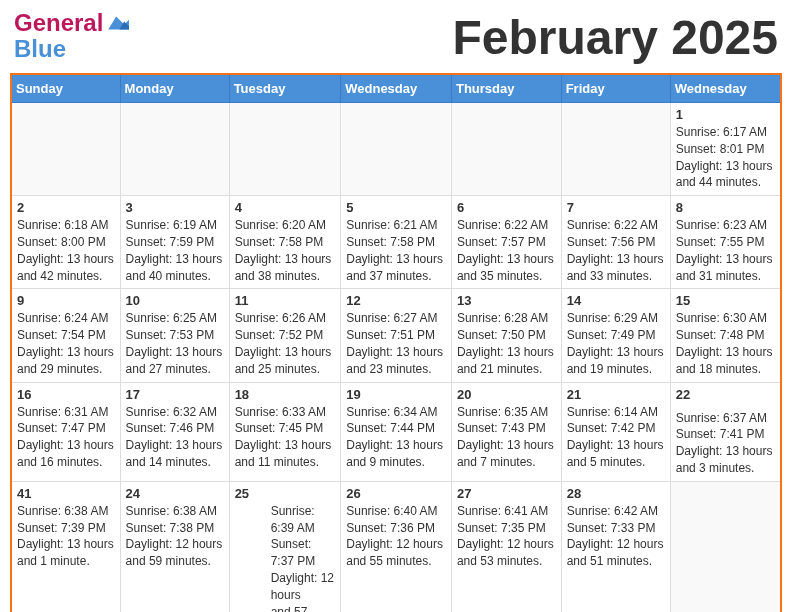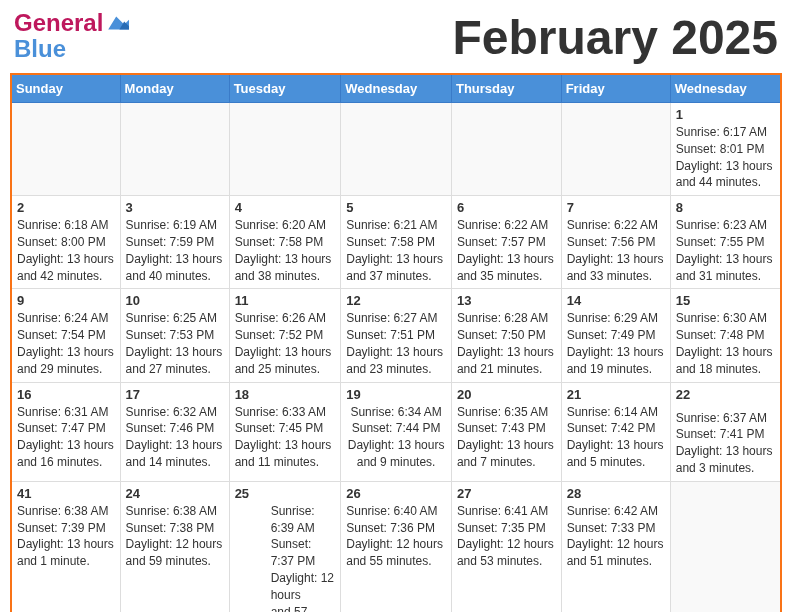--- a/index.html
+++ b/index.html
@@ -257,21 +257,21 @@
         </td>
         <td>
           <span class="day-num">18</span>
           <div class="day-info" style="white-space: pre-line;">Sunrise: 6:33 AM
 Sunset: 7:45 PM
 Daylight: 13 hours
 and 11 minutes.</div>
         </td>
         <td>
           <span class="day-num">19</span>
-          <div class="day-info" style="white-space: pre-line; text-align: center;">Sunrise: 6:34 AM
+          <div class="day-info" style="white-space: pre-line;">Sunrise: 6:34 AM
 Sunset: 7:44 PM
 Daylight: 13 hours
 and 9 minutes.</div>
         </td>
         <td>
           <span class="day-num">20</span>
           <div class="day-info" style="white-space: pre-line;">Sunrise: 6:35 AM
 Sunset: 7:43 PM
 Daylight: 13 hours
 and 7 minutes.</div>

